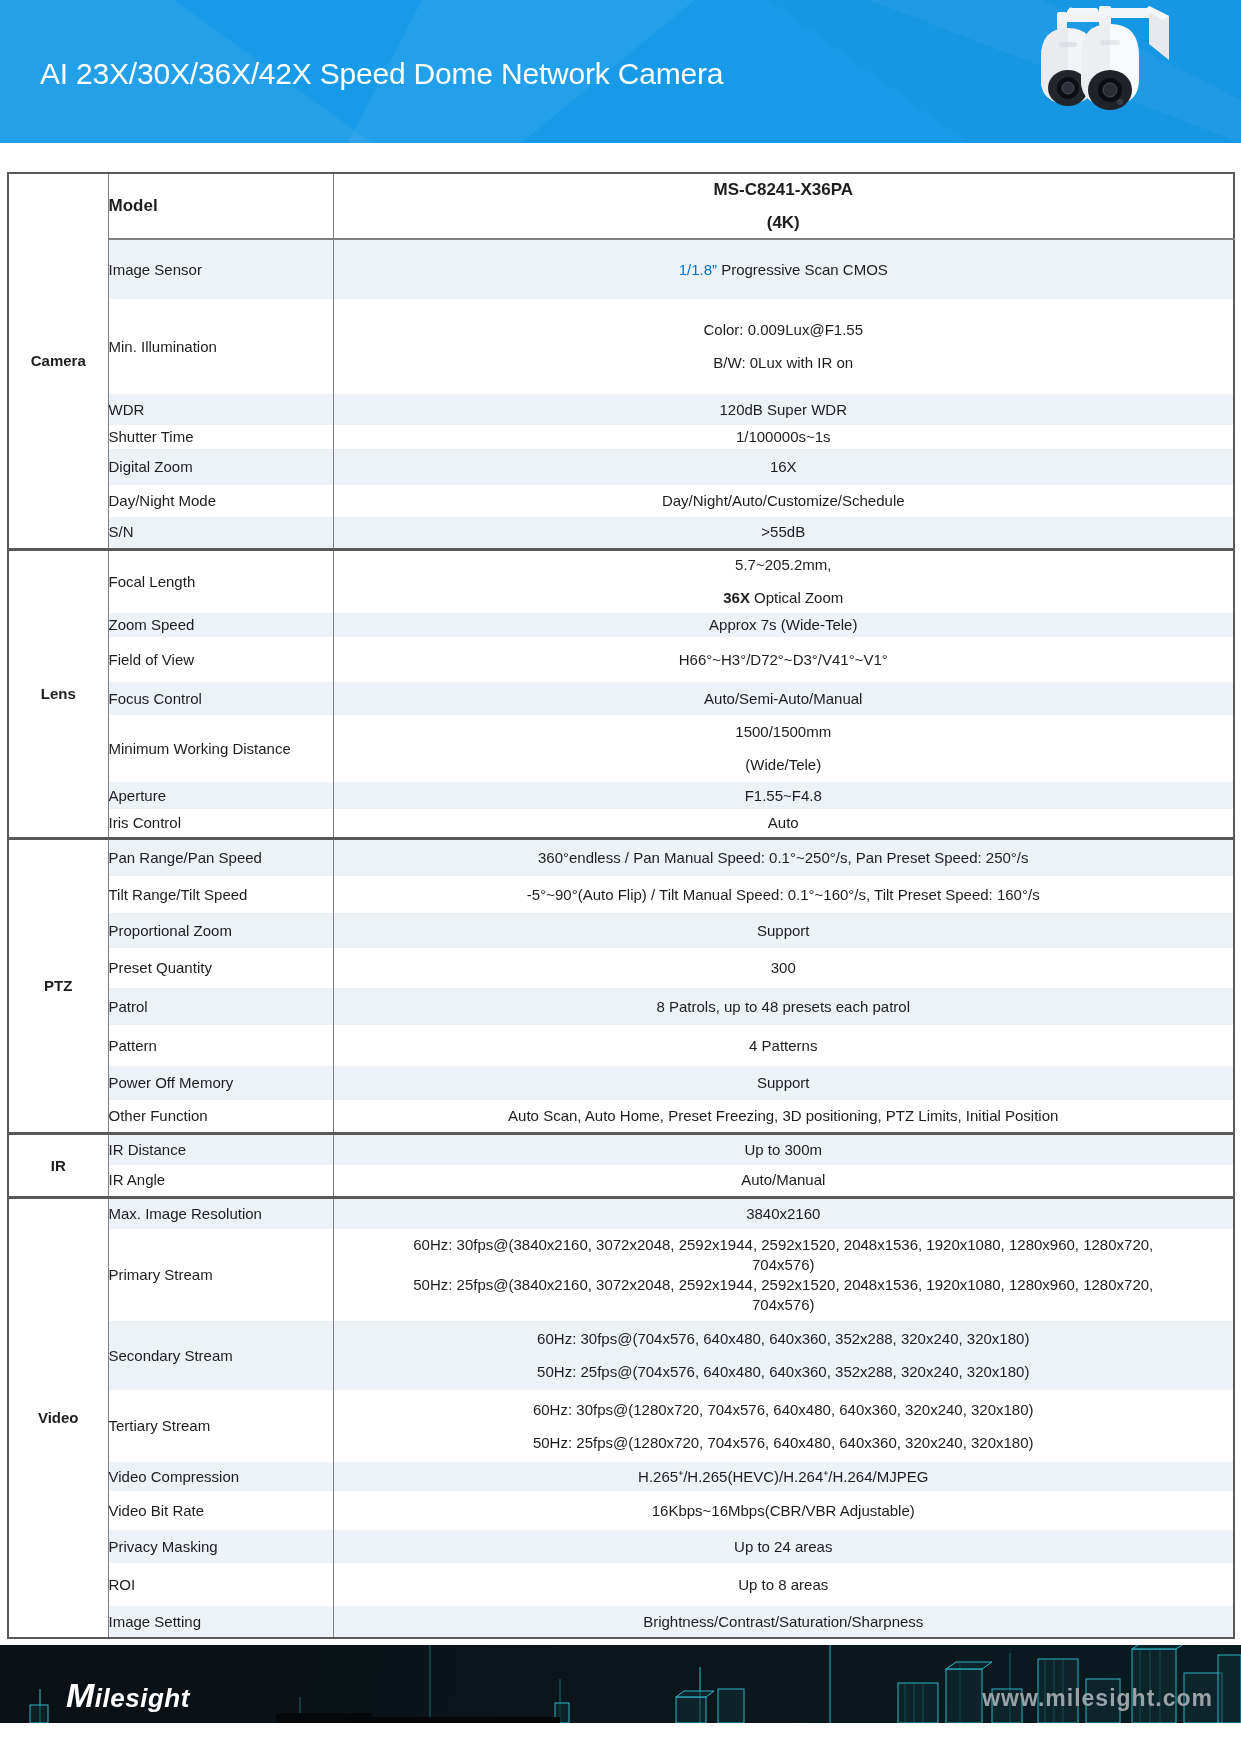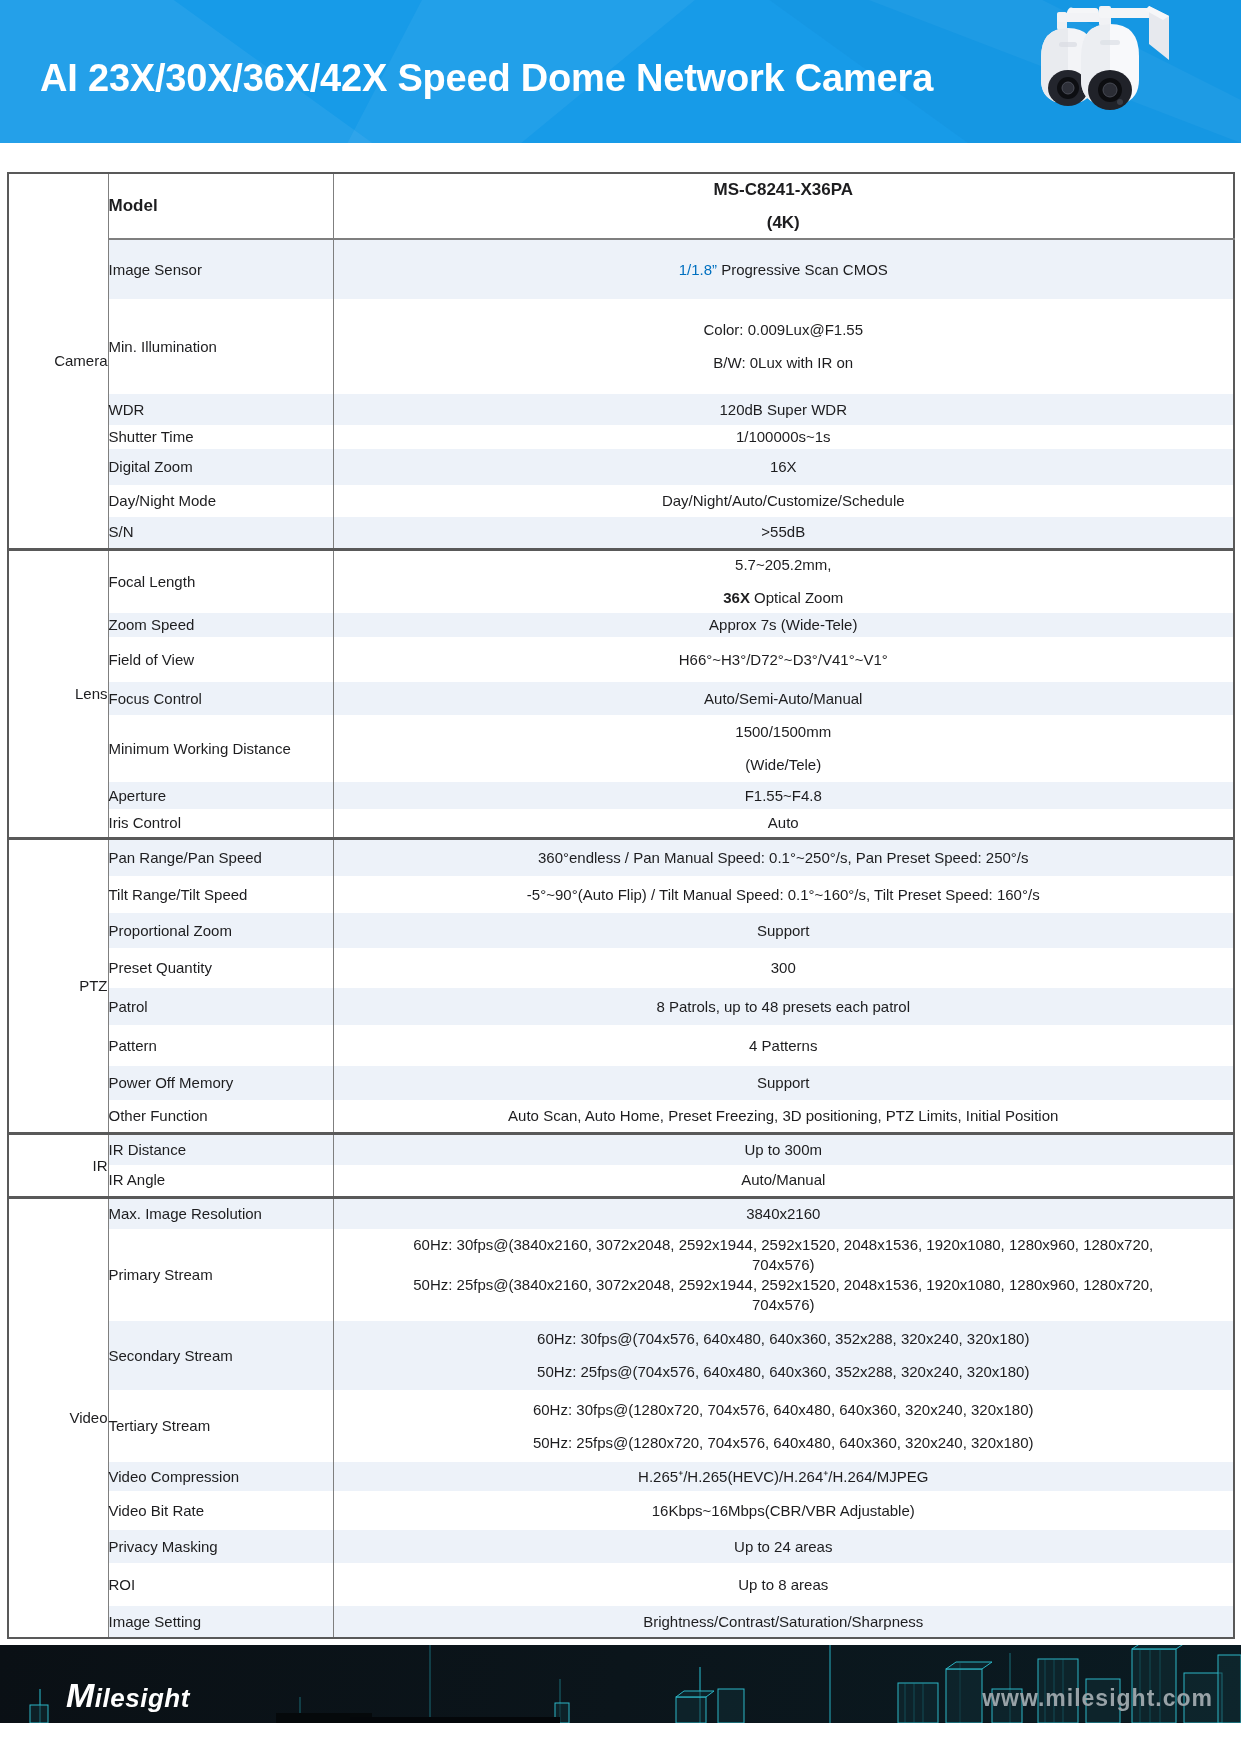--- a/index.html
+++ b/index.html
@@ -10,38 +10,38 @@
   }
   
   .banner{position:relative;height:143px;background:#179BE8;overflow:hidden;}
   .banner .poly{position:absolute;inset:0;}
   .poly1{background:rgba(255,255,255,0.06);clip-path:polygon(0 0,14% 0,30% 100%,0 100%);}
   .poly2{background:rgba(255,255,255,0.05);clip-path:polygon(34% 0,56% 0,42% 100%,28% 100%);}
   .poly3{background:rgba(0,70,140,0.05);clip-path:polygon(62% 0,100% 0,100% 100%,78% 100%);}
   .poly4{background:rgba(255,255,255,0.04);clip-path:polygon(70% 0,84% 0,100% 70%,100% 100%);}
   .banner-title{
     position:absolute;left:40px;top:57px;margin:0;color:#ffffff;
-    font-size:38px;font-weight:700;letter-spacing:-0.2px;
+    font-size:30px;font-weight:400;letter-spacing:-0.2px;
   }
   .cam-art{position:absolute;top:6px;right:66px;width:140px;height:128px;}
   
   table.spec{
     border-collapse:collapse;table-layout:fixed;
     margin:29px 0 0 7px;width:1226px;
     border:2px solid #595959;
   }
   table.spec col.c-cat{width:100px;}
   table.spec col.c-label{width:225px;}
   table.spec col.c-value{width:901px;}
   table.spec td{
     border-left:1px solid #7f7f7f;border-right:1px solid #7f7f7f;
     padding:2px 0;vertical-align:middle;font-size:15px;
   }
   table.spec tbody:not(:first-of-type) tr:first-child td{border-top:3px solid #595959;}
-  td.cat{font-weight:normal;font-size:17px;text-align:right;background:#ffffff;}
+  td.cat{font-weight:bold;font-size:17px;text-align:center;background:#ffffff;}
   td.label{text-align:left;padding-left:12px;padding-right:6px;line-height:20px;}
   td.value{text-align:center;padding-left:8px;padding-right:8px;}
   tr.shade td.label, tr.shade td.value{background:#EDF2F9;}
   tr.model-row td.label, tr.model-row td.value{font-weight:bold;font-size:17px;border-bottom:2px solid #7f7f7f;}
   .vline{line-height:20px;}
   .spaced .vline + .vline{margin-top:13px;}
   .accent{color:#0070C0;}
   .b{font-weight:bold;}
   
   .footer{

